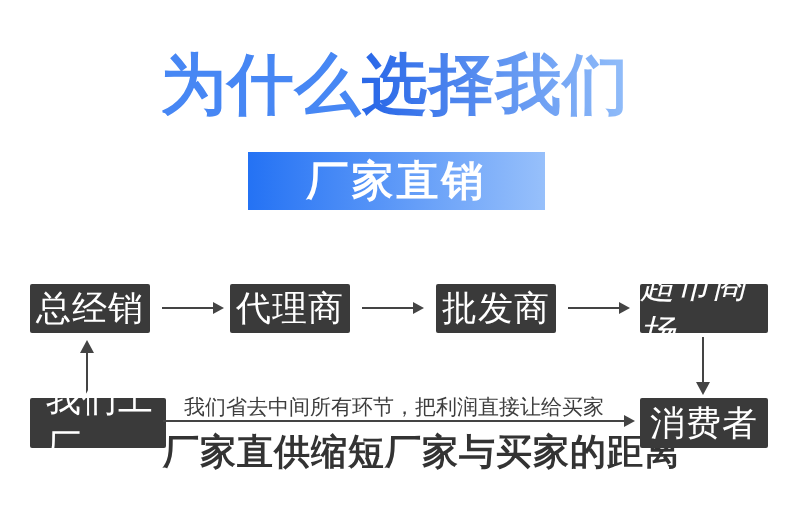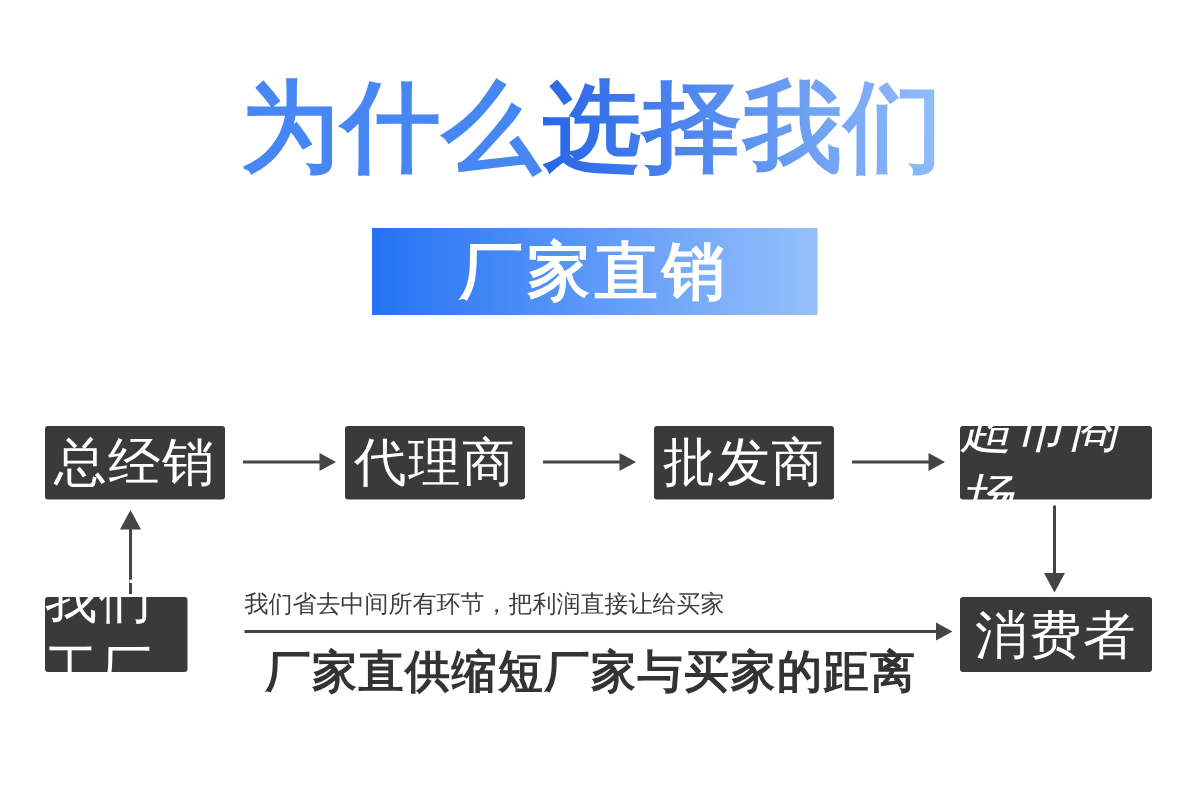--- a/index.html
+++ b/index.html
@@ -55,21 +55,21 @@
     color:#ffffff;
     font-size:35px;
     letter-spacing:1px;
     display:flex;align-items:center;justify-content:center;
     border-radius:2px;
   }
   .n1{left:30px;top:284px;width:120px;height:49px;}
   .n2{left:230px;top:284px;width:120px;height:49px;}
   .n3{left:436px;top:284px;width:120px;height:49px;}
   .n4{left:640px;top:284px;width:128px;height:49px;font-style:italic;}
-  .n5{left:30px;top:398px;width:95px;height:50px;}
+  .n5{left:30px;top:398px;width:120px;height:50px;padding-left:16px;}
   .n6{left:640px;top:398px;width:128px;height:50px;font-family:Liberation Serif, serif;}
 
   
   .arrow-right{
     position:absolute;
     height:2px;background:#444444;
   }
   .arrow-right::after{
     content:"";
     position:absolute;
@@ -107,29 +107,30 @@
     bottom:-12px;left:-6px;
     border-top:13px solid #444444;
     border-left:7px solid transparent;
     border-right:7px solid transparent;
   }
 
   
   .note{
     position:absolute;
     left:163px;top:393px;width:462px;
-    font-size:16px;
+    text-align:center;
+    font-size:21px;
     color:#3d3d3d;
     white-space:nowrap;
   }
   .tagline{
     position:absolute;
     left:163px;top:428px;width:462px;
     text-align:center;
-    font-size:30px;
+    font-size:36px;
     font-weight:bold;
     color:#333333;
     letter-spacing:1px;
     white-space:nowrap;
   }
 </style>
 </head>
 <body>
 
 <div class="canvas">

